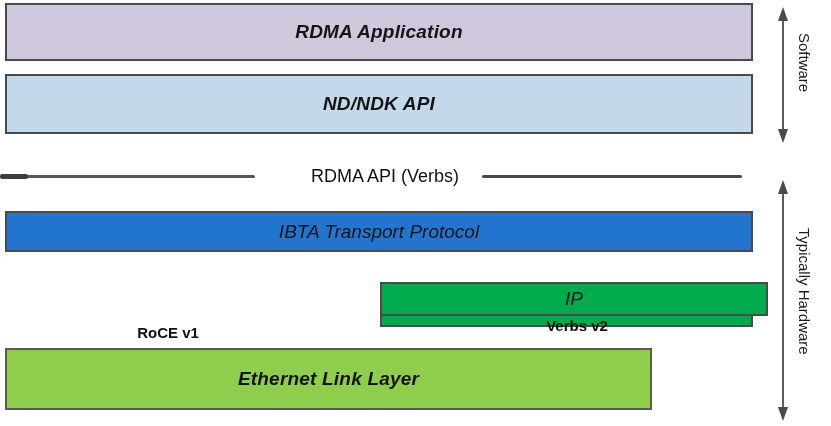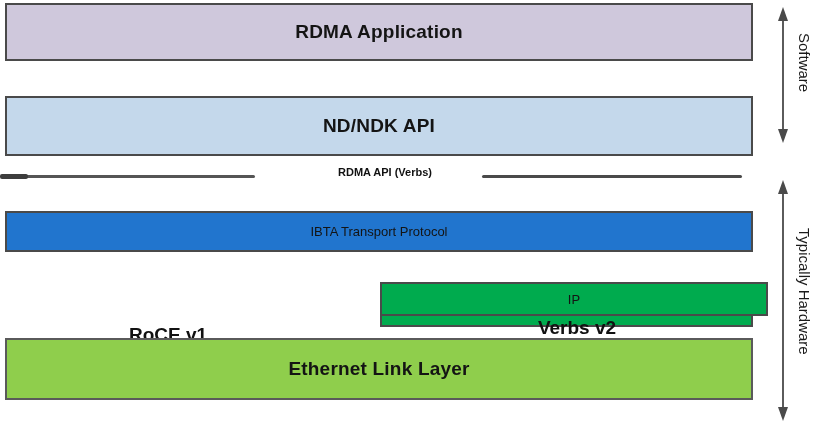--- a/index.html
+++ b/index.html
@@ -5,34 +5,34 @@
   html, body { margin:0; padding:0; background:#ffffff; }
   .stage {
     position:relative; width:831px; height:426px;
     font-family:"Liberation Sans", sans-serif;
     background:#ffffff; overflow:hidden;
   }
   .box {
     position:absolute; box-sizing:border-box;
     border:2px solid #4a4a4a;
     display:flex; align-items:center; justify-content:center;
-    color:#141414; text-align:left;
+    color:#141414; text-align:left;font-style:italic;
   }
   .txt-big { font-weight:bold; font-size:19px; letter-spacing:0.2px; }
-  .txt-mid { font-size:13px; }
-  .txt-cap { position:absolute; font-weight:bold; font-size:19px; color:#111; text-align:center; }
+  .txt-mid { font-size:19px; }
+  .txt-cap { position:absolute; font-weight:bold; font-size:15px; color:#111; text-align:center; }
   .rdma-app   { left:5px;  top:3px;   width:748px; height:58px; }
-  .nd-ndk     { left:5px;  top:96px;  width:748px; height:60px; }
+  .nd-ndk     { left:5px;  top:74px;  width:748px; height:60px; }
   .ibta-trans { left:5px;  top:211px; width:748px; height:41px; }
   .ibta-net   { left:5px;  top:250px; width:377px; height:66px; }
   .udp-box    { left:380px; top:250px; width:373px; height:34px;margin-top:43px; }
   .ip-box     { left:380px; top:282px; width:388px; height:34px; }
-  .eth-box    { left:5px;  top:338px; width:748px; height:62px; border-color:#5a5a5a; }
+  .eth-box    { left:5px;  top:348px; width:647px; height:62px; border-color:#5a5a5a; }
   .verbs-label { position:absolute; left:300px; top:166px; width:170px;
-                 font-weight:bold; font-size:11px; color:#111; text-align:center; }
+                 font-weight:normal; font-size:18px; color:#111; text-align:center; }
   .line { position:absolute; background:#555555; border-radius:2px; }
   .line-left  { left:22px;  top:175px; width:233px; height:3px; }
   .line-left-thick { left:0px; top:174px; width:28px; height:5px; background:#3d3d3d; }
   .line-right { left:482px; top:175px; width:260px; height:3px; background:#4a4a4a; }
   .cap-v1 { left:88px;  top:324px; width:160px; }
   .cap-v2 { left:497px; top:317px; width:160px; }
   .vlabel {
     position:absolute; writing-mode:vertical-rl;
     font-size:15px; color:#1a1a1a; white-space:nowrap;
   }

